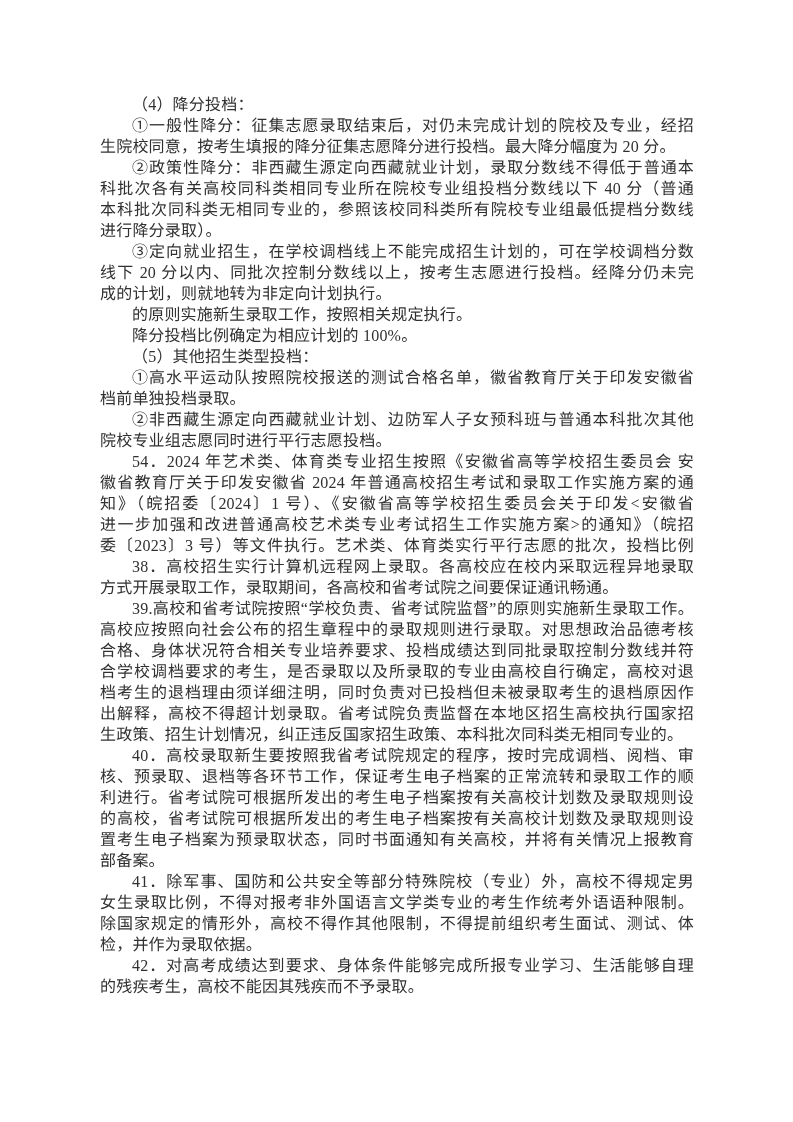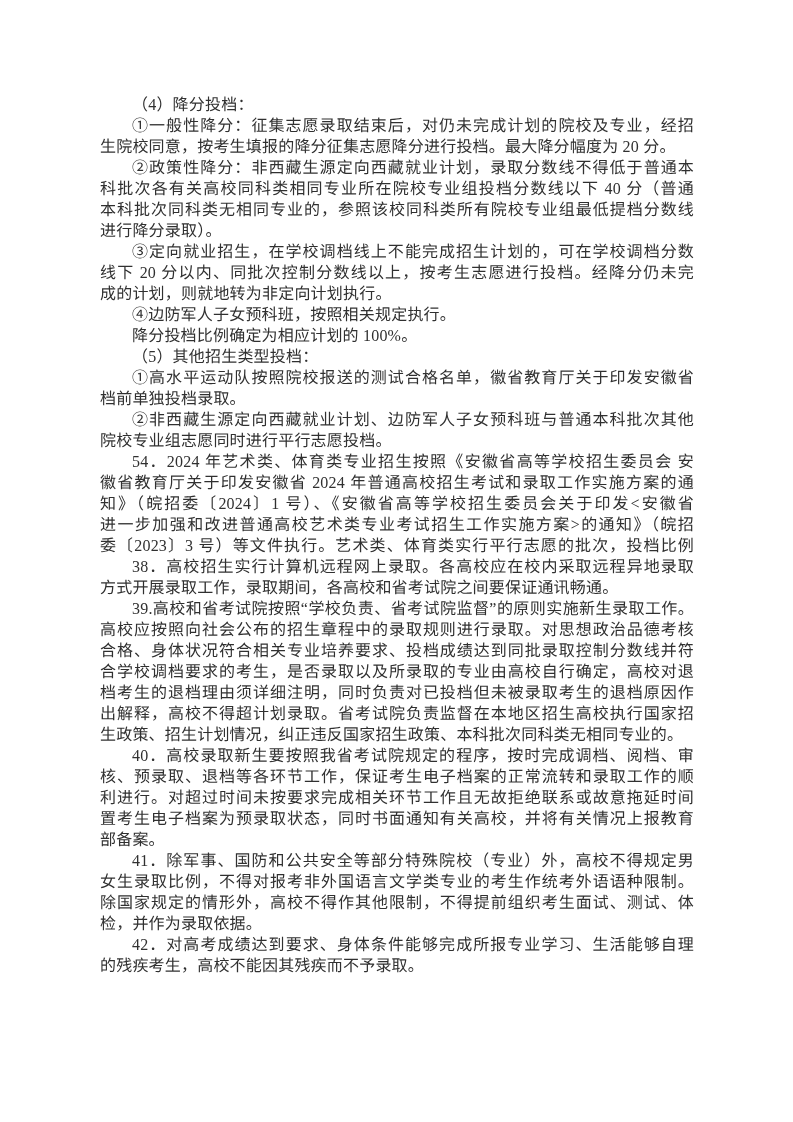--- a/index.html
+++ b/index.html
@@ -51,21 +51,21 @@
       <div class="line indent">（4）降分投档：</div>
       <div class="line indent fill">①一般性降分：征集志愿录取结束后，对仍未完成计划的院校及专业，经招</div>
       <div class="line">生院校同意，按考生填报的降分征集志愿降分进行投档。最大降分幅度为 20 分。</div>
       <div class="line indent fill">②政策性降分：非西藏生源定向西藏就业计划，录取分数线不得低于普通本</div>
       <div class="line fill">科批次各有关高校同科类相同专业所在院校专业组投档分数线以下 40 分（普通</div>
       <div class="line fill">本科批次同科类无相同专业的，参照该校同科类所有院校专业组最低提档分数线</div>
       <div class="line">进行降分录取）。</div>
       <div class="line indent fill">③定向就业招生，在学校调档线上不能完成招生计划的，可在学校调档分数</div>
       <div class="line fill">线下 20 分以内、同批次控制分数线以上，按考生志愿进行投档。经降分仍未完</div>
       <div class="line">成的计划，则就地转为非定向计划执行。</div>
-      <div class="line indent">④边防军人子女预科班，按照相关规定执行。</div>
+      <div class="line indent">的原则实施新生录取工作，按照相关规定执行。</div>
       <div class="line indent">降分投档比例确定为相应计划的 100%。</div>
       <div class="line indent">（5）其他招生类型投档：</div>
       <div class="line indent fill">①高水平运动队按照院校报送的测试合格名单，徽省教育厅关于印发安徽省</div>
       <div class="line">档前单独投档录取。</div>
       <div class="line indent fill">②非西藏生源定向西藏就业计划、边防军人子女预科班与普通本科批次其他</div>
       <div class="line">院校专业组志愿同时进行平行志愿投档。</div>
       <div class="line indent fill">54．2024 年艺术类、体育类专业招生按照《安徽省高等学校招生委员会 安</div>
       <div class="line fill">徽省教育厅关于印发安徽省 2024 年普通高校招生考试和录取工作实施方案的通</div>
       <div class="line fill">知》（皖招委〔2024〕1 号）、《安徽省高等学校招生委员会关于印发&lt;安徽省</div>
       <div class="line fill">进一步加强和改进普通高校艺术类专业考试招生工作实施方案&gt;的通知》（皖招</div>
@@ -74,21 +74,22 @@
       <div class="line">方式开展录取工作，录取期间，各高校和省考试院之间要保证通讯畅通。</div>
       <div class="line indent fill">39.高校和省考试院按照“学校负责、省考试院监督”的原则实施新生录取工作。</div>
       <div class="line fill">高校应按照向社会公布的招生章程中的录取规则进行录取。对思想政治品德考核</div>
       <div class="line fill">合格、身体状况符合相关专业培养要求、投档成绩达到同批录取控制分数线并符</div>
       <div class="line fill">合学校调档要求的考生，是否录取以及所录取的专业由高校自行确定，高校对退</div>
       <div class="line fill">档考生的退档理由须详细注明，同时负责对已投档但未被录取考生的退档原因作</div>
       <div class="line fill">出解释，高校不得超计划录取。省考试院负责监督在本地区招生高校执行国家招</div>
       <div class="line">生政策、招生计划情况，纠正违反国家招生政策、本科批次同科类无相同专业的。</div>
       <div class="line indent fill">40．高校录取新生要按照我省考试院规定的程序，按时完成调档、阅档、审</div>
       <div class="line fill">核、预录取、退档等各环节工作，保证考生电子档案的正常流转和录取工作的顺</div>
-      <div class="line fill">利进行。对超过时间未按要求完成相关环节工作且无故拒绝联系或故意拖延时间</div>
+      <div class="line fill">利进行。省考试院可根据所发出的考生电子档案按有关高校计划数及录取规则设</div>
+      <div class="line fill">的高校，省考试院可根据所发出的考生电子档案按有关高校计划数及录取规则设</div>
       <div class="line fill">置考生电子档案为预录取状态，同时书面通知有关高校，并将有关情况上报教育</div>
       <div class="line">部备案。</div>
       <div class="line indent fill">41．除军事、国防和公共安全等部分特殊院校（专业）外，高校不得规定男</div>
       <div class="line fill">女生录取比例，不得对报考非外国语言文学类专业的考生作统考外语语种限制。</div>
       <div class="line fill">除国家规定的情形外，高校不得作其他限制，不得提前组织考生面试、测试、体</div>
       <div class="line">检，并作为录取依据。</div>
       <div class="line indent fill">42．对高考成绩达到要求、身体条件能够完成所报专业学习、生活能够自理</div>
       <div class="line">的残疾考生，高校不能因其残疾而不予录取。</div>
     </div>
 </div>

